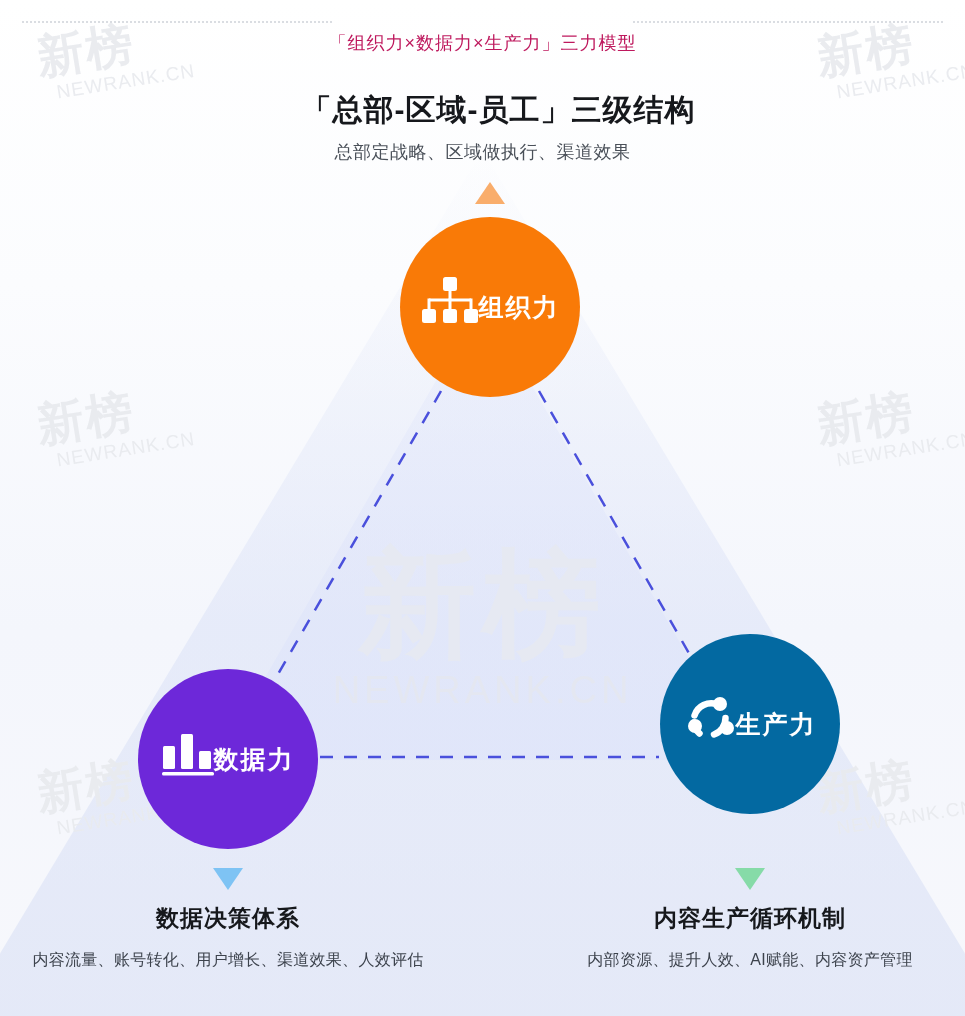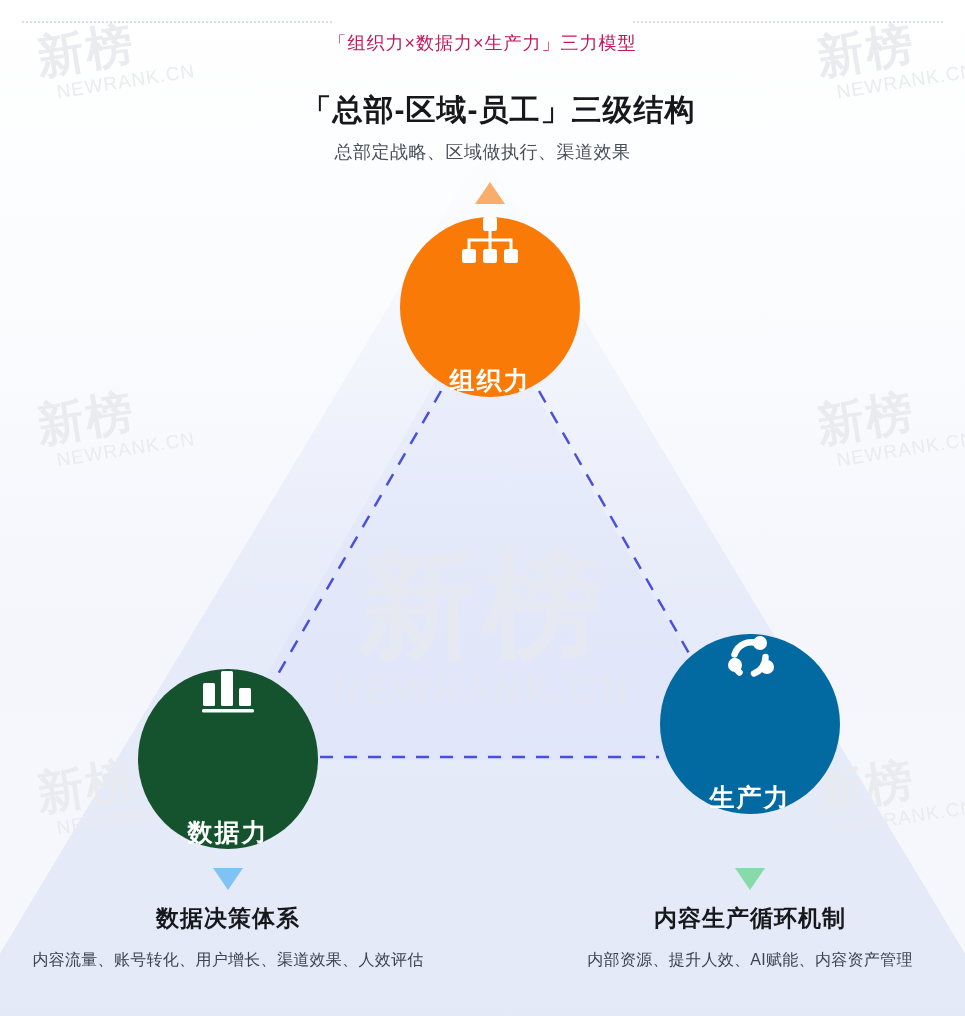--- a/index.html
+++ b/index.html
@@ -160,23 +160,23 @@
     inset: 0;
   }
 
   
   .node {
     position: absolute;
     width: 180px;
     height: 180px;
     border-radius: 50%;
     display: flex;
-    flex-direction: column;
+    flex-direction: row;
     align-items: center;
-    justify-content: space-between;
+    justify-content: center;
     color: #ffffff;
   }
   .node-icon {
     display: block;
     margin-bottom: 4px;
   }
   .node-label {
     font-size: 25px;
     font-weight: 700;
     letter-spacing: 2px;
@@ -265,21 +265,21 @@
         <rect x="27.5" y="14" width="3" height="9" fill="#ffffff"></rect>
         <rect x="8" y="21.5" width="42" height="3" fill="#ffffff"></rect>
         <rect x="6.5" y="21.5" width="3" height="11" fill="#ffffff"></rect>
         <rect x="27.5" y="21.5" width="3" height="11" fill="#ffffff"></rect>
         <rect x="48.5" y="21.5" width="3" height="11" fill="#ffffff"></rect>
       </svg>
     </span>
     <span class="node-label">组织力</span>
   </div>
 
-  <div class="node" id="node-data" style="left:138px; top:669px; background:#14532d;">
+  <div class="node" id="node-data" style="left:138px; top:669px; background:#6d28d9;">
     <span class="node-icon">
       <svg width="52" height="46" viewBox="0 0 52 46" aria-hidden="true">
         <rect x="1" y="14" width="12" height="23" rx="1.5" fill="#ffffff"></rect>
         <rect x="19" y="2" width="12" height="35" rx="1.5" fill="#ffffff"></rect>
         <rect x="37" y="19" width="12" height="18" rx="1.5" fill="#ffffff"></rect>
         <rect x="0" y="40" width="52" height="3.5" rx="1.5" fill="#ffffff"></rect>
       </svg>
     </span>
     <span class="node-label">数据力</span>
   </div>

